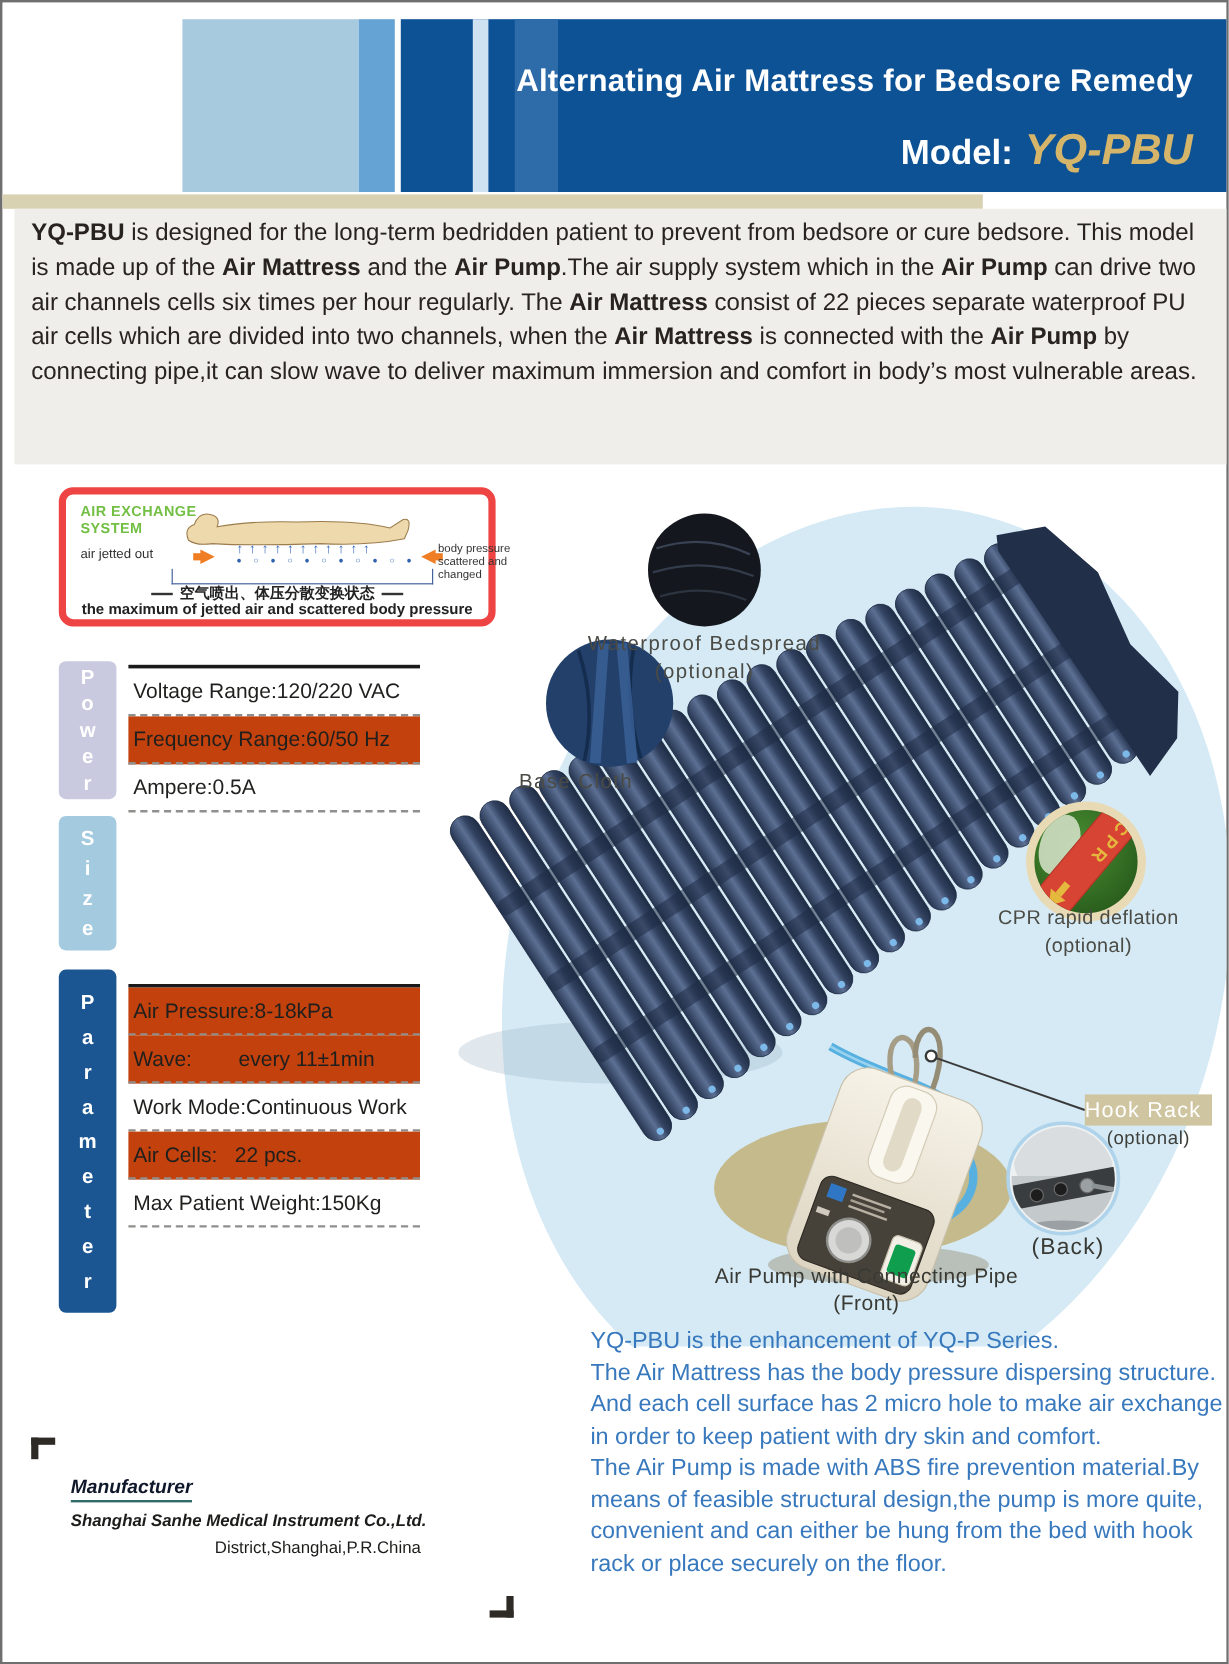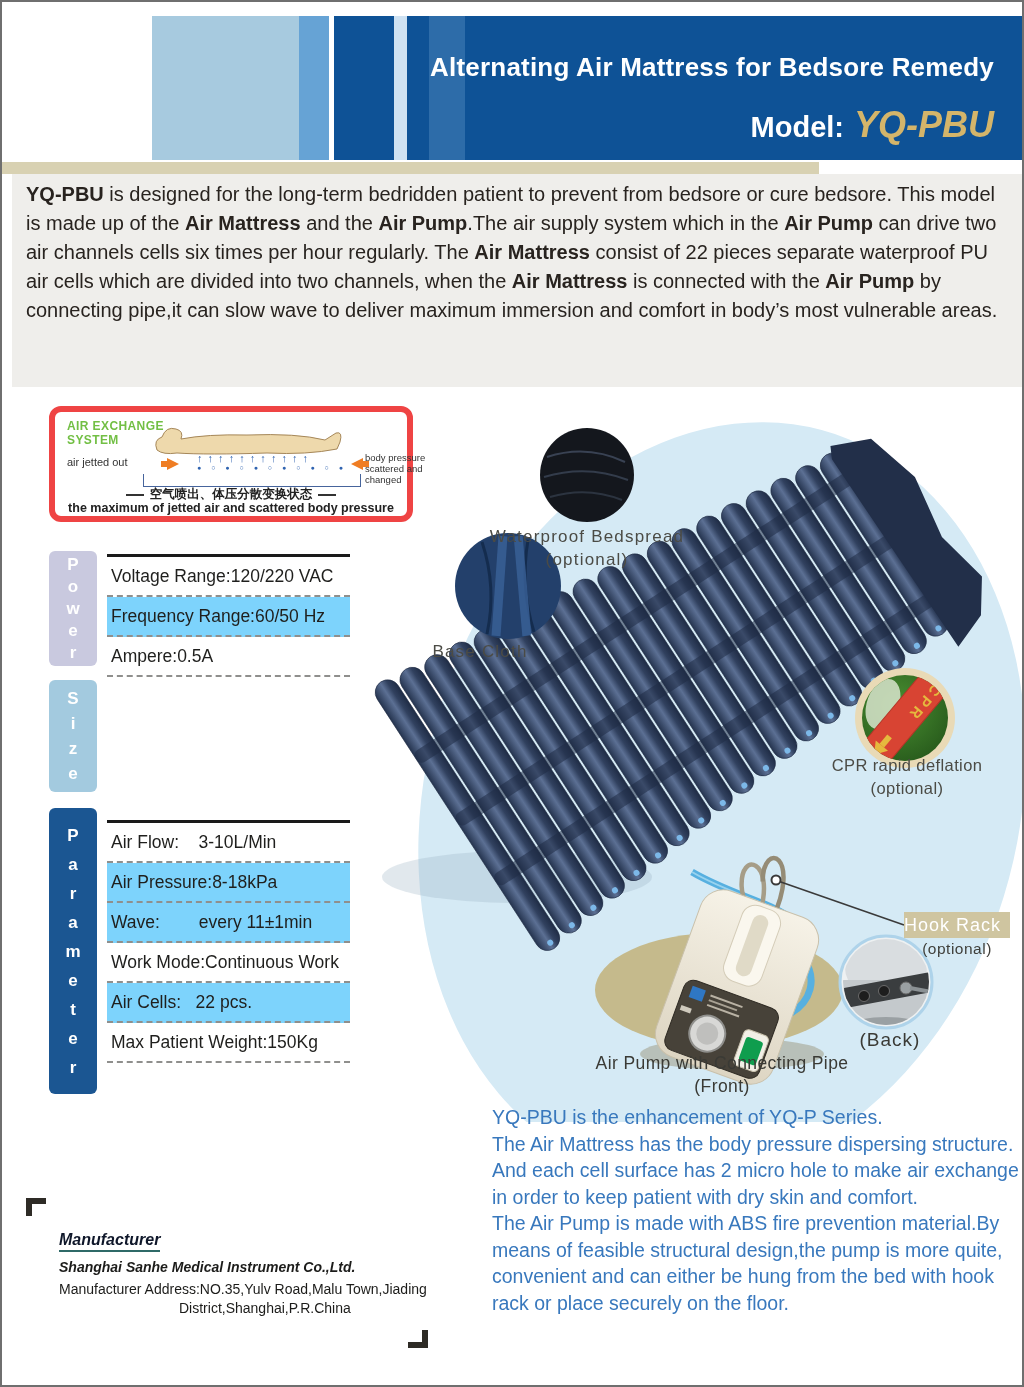--- a/index.html
+++ b/index.html
@@ -33,21 +33,21 @@
   .diag-cn{position:absolute;left:0;top:74px;width:100%;display:flex;align-items:center;justify-content:center;gap:6px;font-size:12.5px;font-weight:bold;color:#222;}
   .diag-cn .dash{width:18px;height:2px;background:#333;}
   .diag-en{position:absolute;left:0;top:89px;width:100%;text-align:center;font-size:12.5px;font-weight:bold;color:#222;}
   .body-svg{position:absolute;left:92px;top:10px;}
   
   .spec-tag{position:absolute;left:47px;width:48px;border-radius:6px;color:#fff;font-weight:bold;font-size:17px;
             display:flex;align-items:center;justify-content:center;text-align:center;white-space:pre-line;}
   .spec-rows{position:absolute;left:105px;width:243px;border-top:3px solid #1a1a1a;}
   .spec-row{height:40px;display:flex;align-items:center;border-bottom:2px dashed #8f8f8d;
             font-size:17.5px;color:#1f1f1d;white-space:pre;padding-left:4px;box-sizing:border-box;}
-  .spec-row.shaded{background:#7dd3fc;}
+  .spec-row.shaded{background:#c2410c;}
   
   .callout{position:absolute;color:#4b4b45;text-align:center;font-size:17px;letter-spacing:1.2px;line-height:23px;}
   .hookrack{position:absolute;left:902px;top:910px;width:106px;height:26px;background:#cfc5a0;color:#ffffff;
             font-size:18px;letter-spacing:1px;line-height:26px;}
   .hookrack-opt{position:absolute;left:897px;top:938px;width:116px;text-align:center;color:#3f3f3a;font-size:15.5px;letter-spacing:.5px;}
   
   .highlights{position:absolute;left:490px;top:1102px;width:528px;color:#3878bd;font-size:19.5px;line-height:26.5px;white-space:pre-line;}
   
   .corner-tl{position:absolute;left:24px;top:1196px;width:14px;height:12px;border-top:6px solid #2e2b26;border-left:6px solid #2e2b26;}
   .corner-br{position:absolute;left:406px;top:1328px;width:14px;height:12px;border-bottom:6px solid #2e2b26;border-right:6px solid #2e2b26;}
@@ -115,21 +115,20 @@
   <div class="spec-tag" style="top:806px;height:286px;background:#1b5692;line-height:29px;">P
 a
 r
 a
 m
 e
 t
 e
 r</div>
   <div class="spec-rows" style="top:818px;">
-      <div class="spec-row"><span>Air Flow:    3-10L/Min</span></div>
       <div class="spec-row shaded"><span>Air Pressure:8-18kPa</span></div>
       <div class="spec-row shaded"><span>Wave:        every 11±1min</span></div>
       <div class="spec-row"><span>Work Mode:Continuous Work</span></div>
       <div class="spec-row shaded"><span>Air Cells:   22 pcs.</span></div>
       <div class="spec-row"><span>Max Patient Weight:150Kg</span></div>
     </div>
 
   <svg width="694" height="720" viewBox="0 0 694 720" style="position:absolute;left:330px;top:400px;">
     <defs>
       <linearGradient id="tubeG" x1="0" y1="0" x2="1" y2="0">
@@ -293,17 +292,16 @@
 The Air Pump is made with ABS fire prevention material.By
 means of feasible structural design,the pump is more quite,
 convenient and can either be hung from the bed with hook
 rack or place securely on the floor.</div>
 
   <div class="corner-tl"></div>
   <div class="corner-br"></div>
   <div class="manu">
     <div><span class="manu-h">Manufacturer</span></div>
     <div class="manu-co">Shanghai Sanhe Medical Instrument Co.,Ltd.</div>
-    <div>Manufacturer Address:NO.35,Yulv Road,Malu Town,Jiading</div>
     <div class="manu-ad2">District,Shanghai,P.R.China</div>
   </div>
 
 </div>
 
 </body></html>

